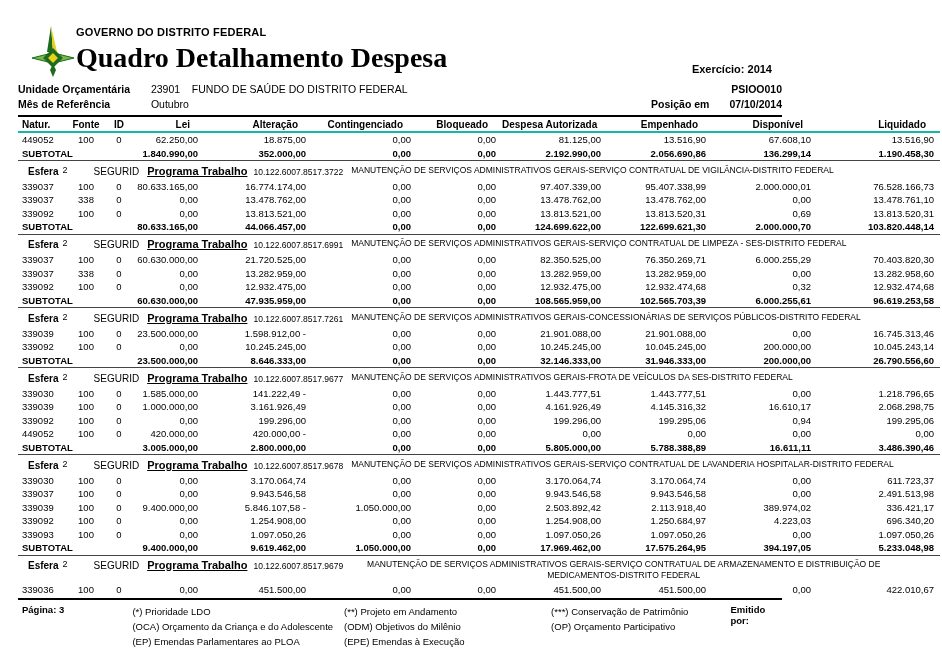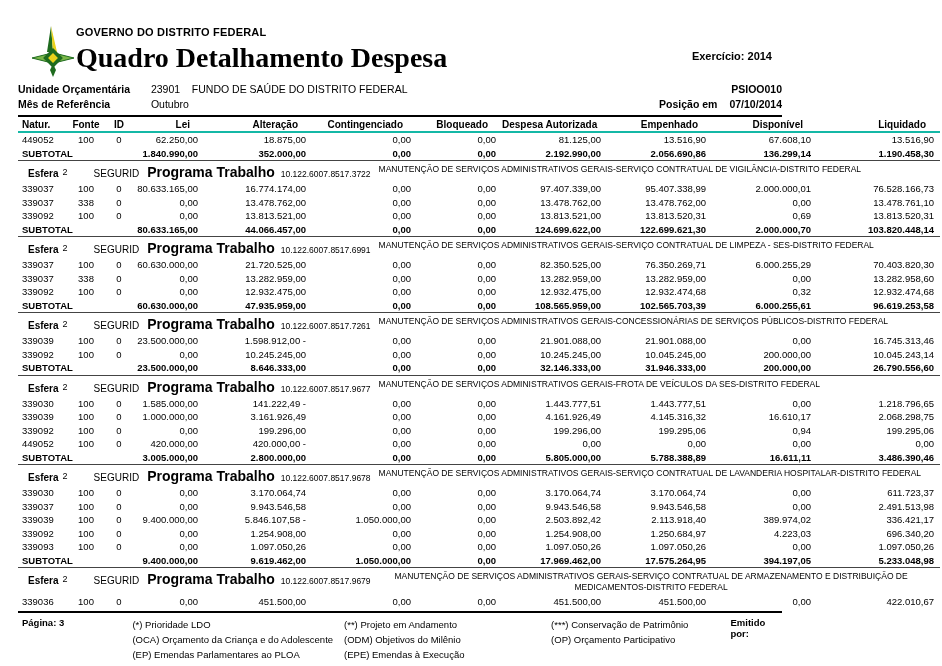--- a/index.html
+++ b/index.html
@@ -5,46 +5,46 @@
   html,body{margin:0;padding:0;background:#fff;}
   body{width:942px;height:666px;font-family:"Liberation Sans",sans-serif;color:#000;overflow:hidden;}
   .page{padding:0 2px 0 18px;box-sizing:border-box;width:784px;}
 
   
   .hdr{position:relative;padding-top:26px;min-height:56px;}
   .logo{position:absolute;left:12px;top:26px;width:46px;height:52px;}
   .hdr-text{margin-left:58px;}
   .gov{font-size:11px;font-weight:bold;letter-spacing:.2px;}
   .title{font-family:"Liberation Serif",serif;font-weight:bold;font-size:28px;margin-top:4px;}
-  .exerc{position:absolute;right:10px;top:50px;font-weight:bold;font-size:11px;}
+  .exerc{position:absolute;right:10px;top:63px;font-weight:bold;font-size:11px;}
 
   .inforow{position:relative;font-size:10.5px;line-height:15px;}
   .inforow .lab{display:inline-block;width:130px;font-weight:bold;}
   .inforow .code{display:inline-block;min-width:38px;}
   .inforow .right{position:absolute;right:0;top:0;font-weight:bold;}
-  .inforow .right .sp{margin-right:12px;}
+  .inforow .right .sp{margin-right:20px;}
 
   .thick{border-top:2px solid #000;margin-top:3px;}
 
   
   table{border-collapse:collapse;table-layout:fixed;width:922px;}
   th{font-size:10px;font-weight:bold;padding:2px 0 1px 0;border-bottom:2px solid #14b8a6;white-space:nowrap;}
   td{font-size:9.5px;padding:0;height:13.5px;white-space:nowrap;overflow:visible;vertical-align:middle;}
   td.num,th.num-h{text-align:right;}
   td.num{padding-right:6px;}
   th.num-h{padding-right:14px;}
   td.ctr,th.ctr{text-align:center;}
   td.lft,th.lft{text-align:left;padding-left:4px;}
   tr.sub td{font-weight:bold;}
   tr.sub td.slabel{padding-left:4px;}
   td.esf{border-top:1px solid #444;padding-top:3px;padding-bottom:2px;font-size:10px;}
   .esf-l{margin-left:10px;font-weight:bold;}
   .esf-v{margin-left:4px;font-size:9px;position:relative;top:-2px;}
   .esf-seg{margin-left:26px;font-size:10px;}
-  .esf-pt{margin-left:8px;font-weight:bold;font-size:14px;}
+  .esf-pt{margin-left:8px;font-weight:bold;font-size:11px;text-decoration:underline;}
   .esf-code{margin-left:6px;font-size:8.5px;}
   .esf-desc{margin-left:8px;font-size:8.5px;display:inline-block;max-width:545px;text-align:center;vertical-align:top;white-space:normal;line-height:11px;}
 
   
   .foot-line{border-top:2px solid #000;margin-top:2px;}
   .footer{display:flex;font-size:9.5px;padding-top:4px;}
   .f-page{width:120px;font-weight:bold;padding-left:4px;}
   .f-col{line-height:15px;}
   .f-col1{width:230px;}
   .f-col2{width:225px;}

